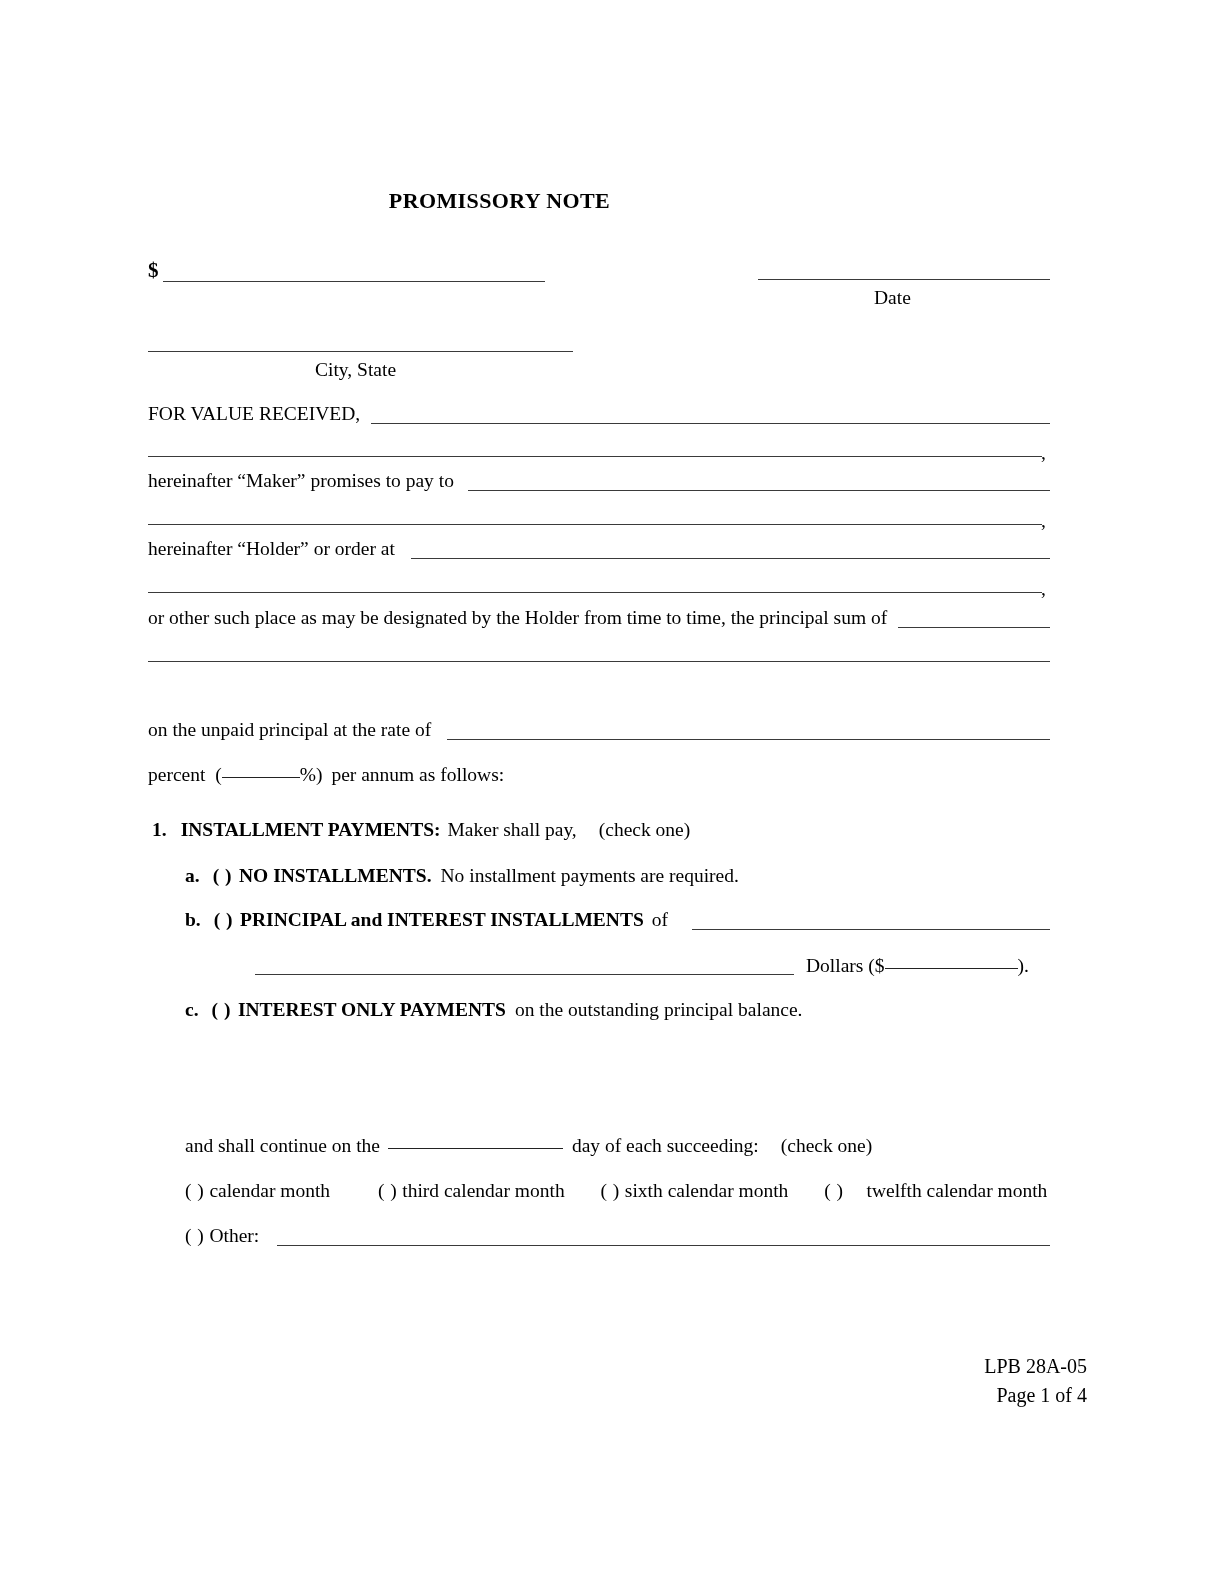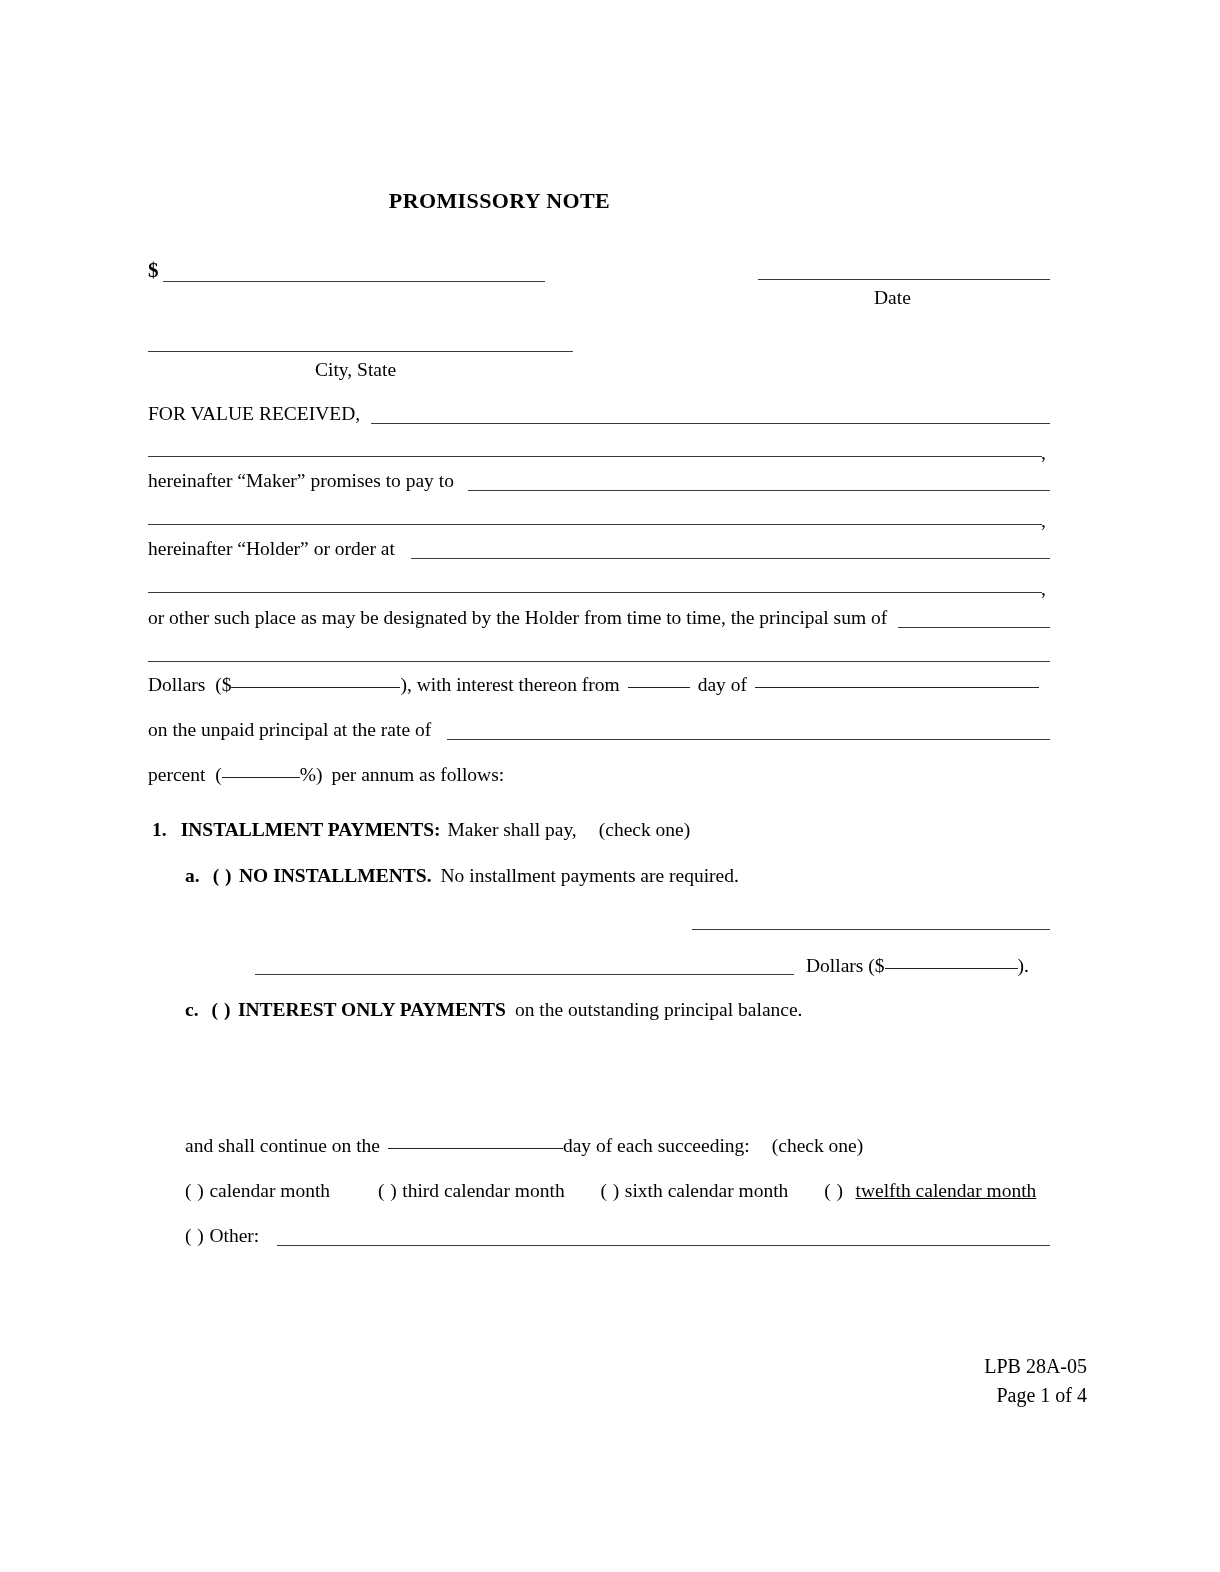--- a/index.html
+++ b/index.html
@@ -112,66 +112,65 @@
   <div class="rule" style="top:558px; left:411px; width:639px;"></div>
 
   <div class="rule" style="top:592px; left:148px; width:894px;"></div>
   <div class="row" style="top:579px; left:1041px;">,</div>
 
   <div class="row" style="top:608px; left:148px;">or other such place as may be designated by the Holder from time to time, the principal sum of</div>
   <div class="rule" style="top:627px; left:898px; width:152px;"></div>
 
   <div class="rule" style="top:661px; left:148px; width:902px;"></div>
 
-  <div class="row" style="top:675px; left:148px;">
-    <span>Dollars</span>
-    <span>&nbsp;</span><span>($</span><span class="fill" style="width:169px;"></span><span>), with interest thereon from</span><span class="fill" style="width:62px; margin-left:8px;"></span><span style="margin-left:8px;">day of</span><span class="fill" style="width:284px; margin-left:8px;"></span>
-  </div>
 
   <div class="row" style="top:720px; left:148px;">on the unpaid principal at the rate of</div>
   <div class="rule" style="top:739px; left:447px; width:603px;"></div>
 
   <div class="row" style="top:765px; left:148px;">
     <span>percent</span>
     <span>&nbsp;</span><span>(</span><span class="fill" style="width:78px;"></span><span>%)</span><span style="margin-left:9px;">per annum as follows:</span>
   </div>
 
   <div class="row" style="top:820px; left:152px;">
     <span class="b">1.</span><span style="display:inline-block;width:14px"></span><span class="b">INSTALLMENT PAYMENTS:</span><span style="margin-left:7px;">Maker shall pay,</span><span style="margin-left:22px;">(check one)</span>
   </div>
 
   <div class="row" style="top:866px; left:185px;">
     <span class="b">a.</span><span style="display:inline-block;width:13px"></span><span class="b chk">(  )</span><span class="b" style="margin-left:7px;">NO INSTALLMENTS.</span><span style="margin-left:9px;">No installment payments are required.</span>
   </div>
 
+  <div class="row" style="top:910px; left:185px;">
+    <span class="b">b.</span><span style="display:inline-block;width:13px"></span><span class="b chk">(  )</span><span class="b" style="margin-left:7px;">PRINCIPAL and INTEREST INSTALLMENTS</span><span style="margin-left:8px;">of</span>
+  </div>
   <div class="rule" style="top:929px; left:692px; width:358px;"></div>
 
   <div class="rule" style="top:974px; left:255px; width:539px;"></div>
   <div class="row" style="top:956px; left:806px;">
     <span>Dollars</span><span>&nbsp;</span><span>($</span><span class="fill" style="width:133px;"></span><span>).</span>
   </div>
 
   <div class="row" style="top:1000px; left:185px;">
     <span class="b">c.</span><span style="display:inline-block;width:13px"></span><span class="b chk">(  )</span><span class="b" style="margin-left:7px;">INTEREST ONLY PAYMENTS</span><span style="margin-left:9px;">on the outstanding principal balance.</span>
   </div>
 
 
 
   <div class="row" style="top:1136px; left:185px;">
-    <span>and shall continue on the</span><span class="fill" style="width:175px; margin-left:8px;"></span><span style="">day of each succeeding:</span><span style="margin-left:22px;">(check one)</span>
+    <span>and shall continue on the</span><span class="fill" style="width:175px; margin-left:8px;"></span><span style="margin-left:9px;">day of each succeeding:</span><span style="margin-left:22px;">(check one)</span>
   </div>
 
   <div class="row" style="top:1181px; left:185px;">
     <span class="chk">(  )</span><span style="margin-left:5px;">calendar month</span>
     <span style="display:inline-block;width:38px"></span>
     <span class="chk">(  )</span><span style="margin-left:5px;">third calendar month</span>
     <span style="display:inline-block;width:26px"></span>
     <span class="chk">(  )</span><span style="margin-left:5px;">sixth calendar month</span>
     <span style="display:inline-block;width:26px"></span>
-    <span class="chk">(  )</span><span style="margin-left:12px;text-decoration:underline;">twelfth calendar month</span>
+    <span class="chk">(  )</span><span style="margin-left:23px;">twelfth calendar month</span>
   </div>
 
   <div class="row" style="top:1226px; left:185px;">
     <span class="chk">(  )</span><span style="margin-left:5px;">Other:</span>
   </div>
   <div class="rule" style="top:1245px; left:277px; width:773px;"></div>
 
   <div id="footer">
     <div>LPB 28A-05</div>
     <div>Page 1 of 4</div>

